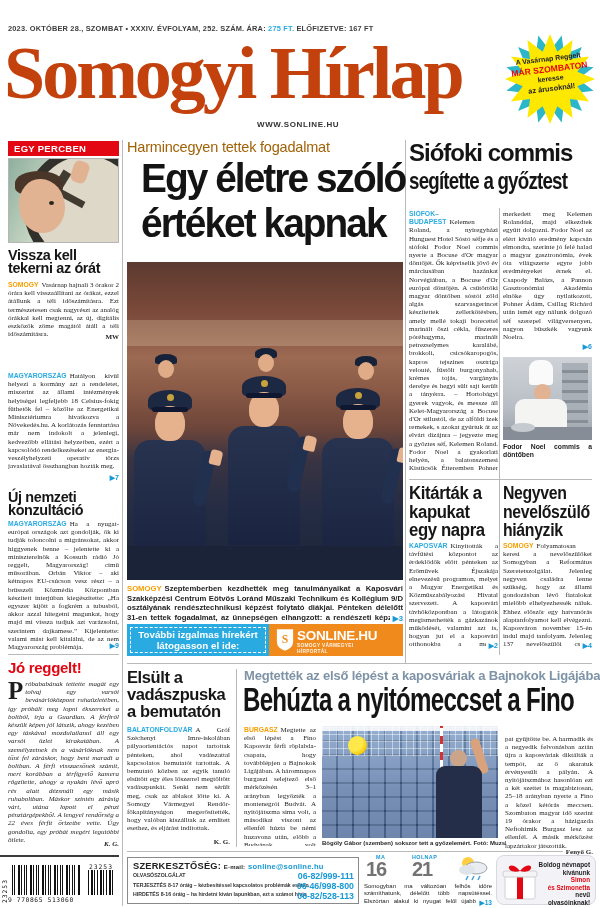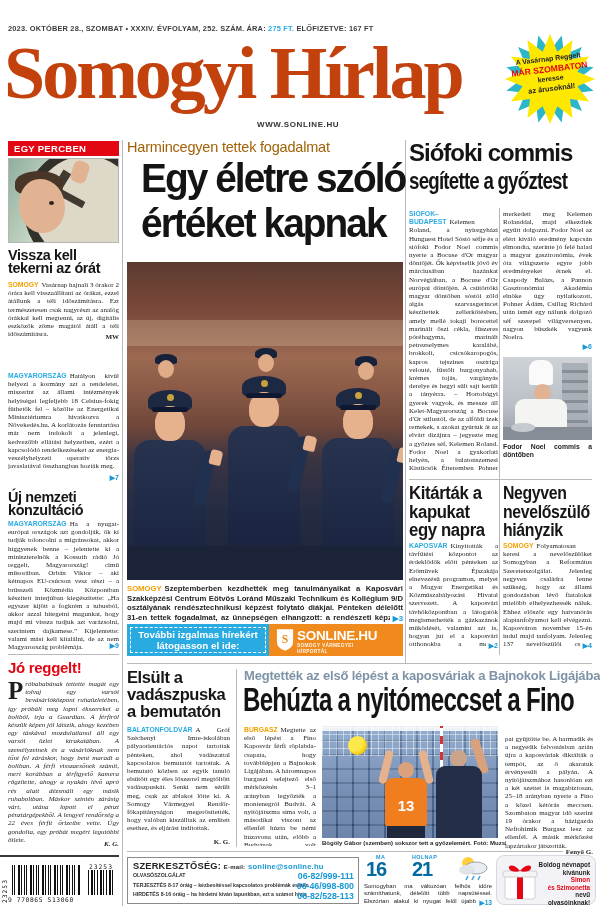--- a/index.html
+++ b/index.html
@@ -134,21 +134,21 @@
   .vcap{left:322px;top:840px;width:184px;font-size:6px;white-space:nowrap;overflow:hidden;}
   
   .fbox{left:127px;top:857px;width:232px;height:47px;border:1px solid #8a8a8a;box-sizing:border-box;padding:3px 5px;}
   .fbox .r0{font-size:9.3px;font-weight:bold;letter-spacing:.2px;color:#222;}
   .fbox .r0 .em{font-size:6px;} .fbox .r0 .mail{color:#1899d6;font-size:7.6px;}
   .fbox .lbl{font-size:5.2px;font-weight:bold;color:#333;line-height:9.6px;white-space:nowrap;}
   .fphones{position:absolute;right:4px;top:13px;text-align:right;color:#1899d6;font-weight:bold;
            font-size:8.8px;line-height:10.2px;}
   .weather{left:364px;top:854px;width:128px;height:52px;}
   .weather .dl{position:absolute;top:0;font-size:5.4px;font-weight:bold;color:#1899d6;letter-spacing:.4px;}
-  .weather .tv{position:absolute;top:4px;font-size:20px;font-weight:bold;color:#0369a1;letter-spacing:-1px;}
+  .weather .tv{position:absolute;top:4px;font-size:20px;font-weight:bold;color:#737373;letter-spacing:-1px;}
   .weather .desc{position:absolute;left:0;top:29px;width:128px;height:23px;font-size:6px;line-height:7.3px;
                  text-align:justify;color:#222;overflow:hidden;}
   .weather .wref{position:absolute;right:0;bottom:0;background:#fff;padding-left:3px;color:#1899d6;font-weight:bold;font-size:6.6px;}
   .nameday{left:496px;top:855px;width:100px;height:50px;background:#f3f3f7;border:1px solid #d8d8e0;
            border-radius:8px;box-sizing:border-box;}
   .nameday svg{position:absolute;left:4px;top:5px;}
   .nameday .ntxt{position:absolute;right:5px;top:5px;width:58px;text-align:right;font-size:6.3px;line-height:7.6px;}
   .nameday .nb{font-weight:bold;color:#1c1c1c;} .nameday .nr{font-weight:bold;color:#e30613;}
 </style>
 </head>
@@ -375,27 +375,20 @@
   <div class="body" style="left:244px;top:726px;width:72px;height:120px;">
     <span class="tag or">BURGASZ</span><span>Megtette az első lépést a Fino Kaposvár férfi röplabda-csapata, hogy továbblépjen a Bajnokok Ligájában. A háromnapos burgaszi selejtező első mérkőzésén 3–1 arányban legyőzték a montenegrói Budvát. A nyitójátszma sima volt, a másodikat viszont az ellenfél húzta be némi huzavona után, előbb a Budvának volt játszmalabdája, majd kétszer is a Fino Kaposvárnak, végül azonban azt a játszmát a montenegrói csa-</span>
   </div>
 
   <div class="abs p-volley">
     <div class="seats"></div>
     <div class="net"></div>
     <div class="tape"></div>
     <div class="antenna"></div>
     <div class="ball"></div>
-    <div class="vp1">
-      <div class="armL"></div>
-      <div class="armR"></div>
-      <div class="head"></div>
-      <div class="torso">13</div>
-      <div class="shorts"></div>
-    </div>
     <div class="vp2">
       <div class="arm"></div>
       <div class="head"></div>
       <div class="torso"></div>
     </div>
   </div>
   <div class="caption vcap">
     <span>Bögöly Gábor (szemben) sokszor tett a győzelemért.</span>
     <span class="credit">Fotó: Muzslay P.</span>
   </div>

